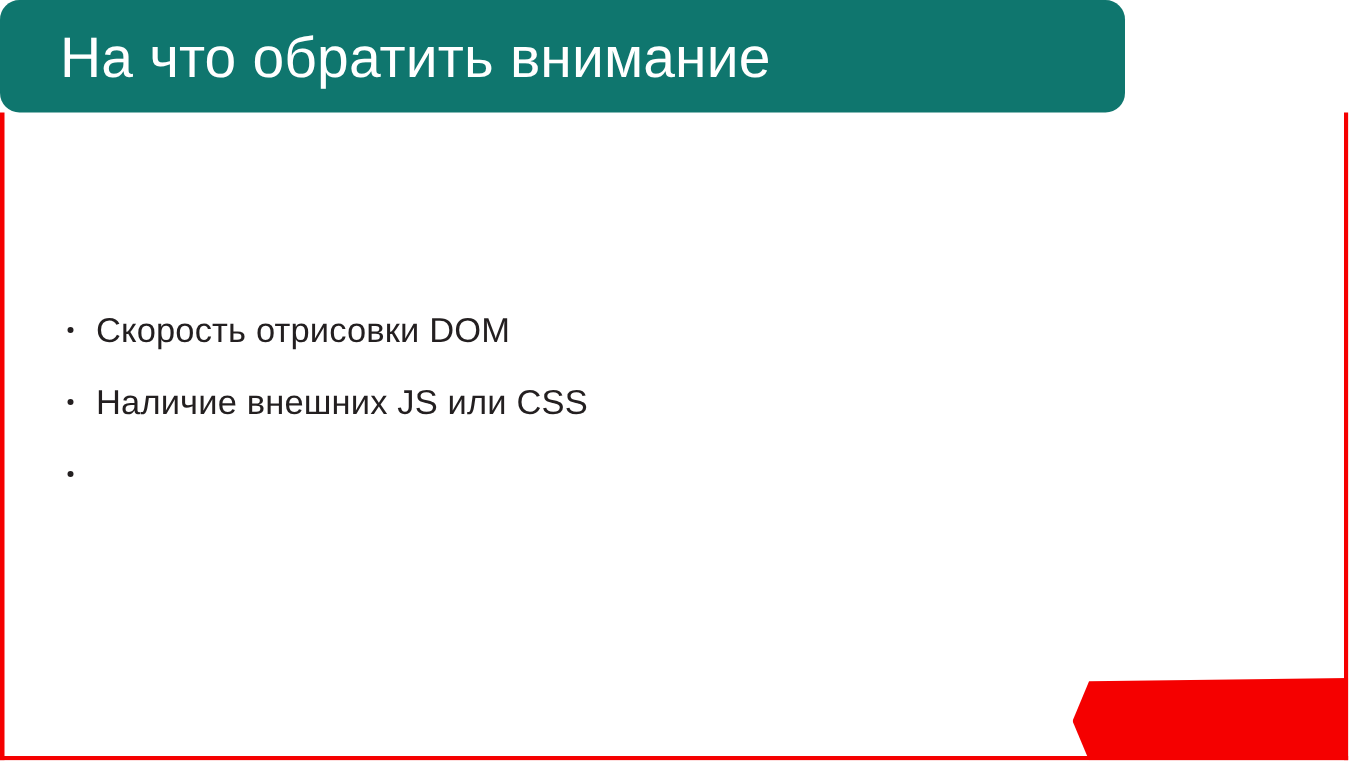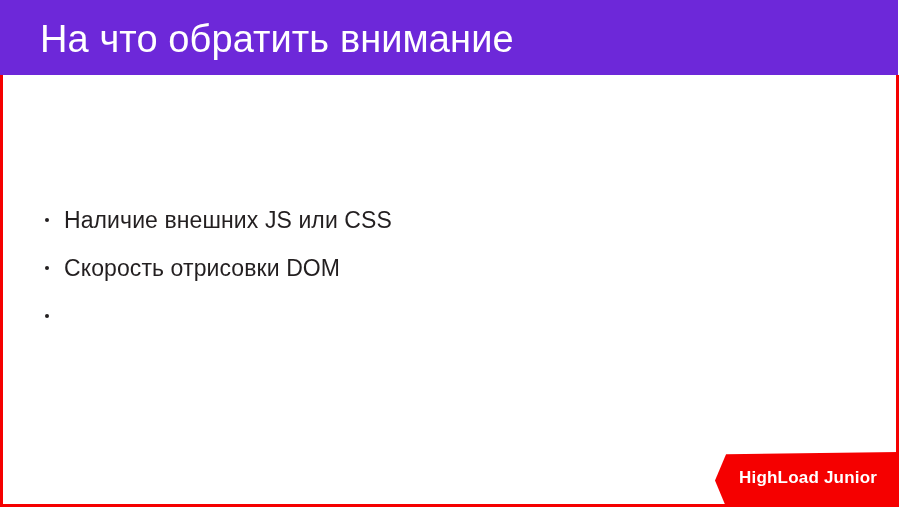--- a/index.html
+++ b/index.html
@@ -19,23 +19,24 @@
     height: 507px;
     background: #ffffff;
     overflow: hidden;
   }
 
   
   .header-bar {
     position: absolute;
     left: 0;
     top: 0;
-    width: 898px;
+    width: 750px;
     height: 75px;
-    background: #6d28d9;
+    background: #0f766e;
+    border-radius: 13px;
   }
 
   .slide-title {
     position: absolute;
     left: 40px;
     top: 17px;
     font-size: 38px;
     line-height: 44px;
     font-weight: 400;
     color: #ffffff;
@@ -126,27 +127,26 @@
 
   <div class="header-bar">
     <div class="slide-title">На что обратить внимание</div>
   </div>
 
   <div class="frame"></div>
 
   <ul class="bullet-list">
     <li class="bullet-item">
       <span class="bullet-dot"></span>
-      <span>Наличие внешних JS или CSS</span>
+      <span>Скорость отрисовки DOM</span>
     </li>
     <li class="bullet-item">
       <span class="bullet-dot"></span>
-      <span>Скорость отрисовки DOM</span>
+      <span>Наличие внешних JS или CSS</span>
     </li>
     <li class="bullet-item">
       <span class="bullet-dot"></span>
     </li>
   </ul>
 
   <div class="logo-ribbon"></div>
-  <div class="logo-text">HighLoad Junior</div>
 
 </div>
 
 </body></html>

